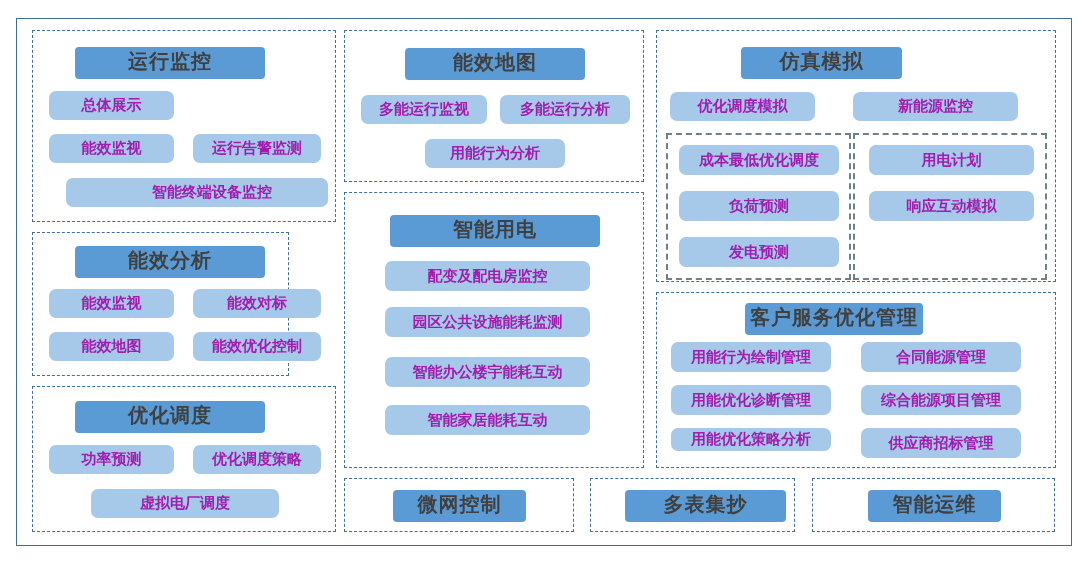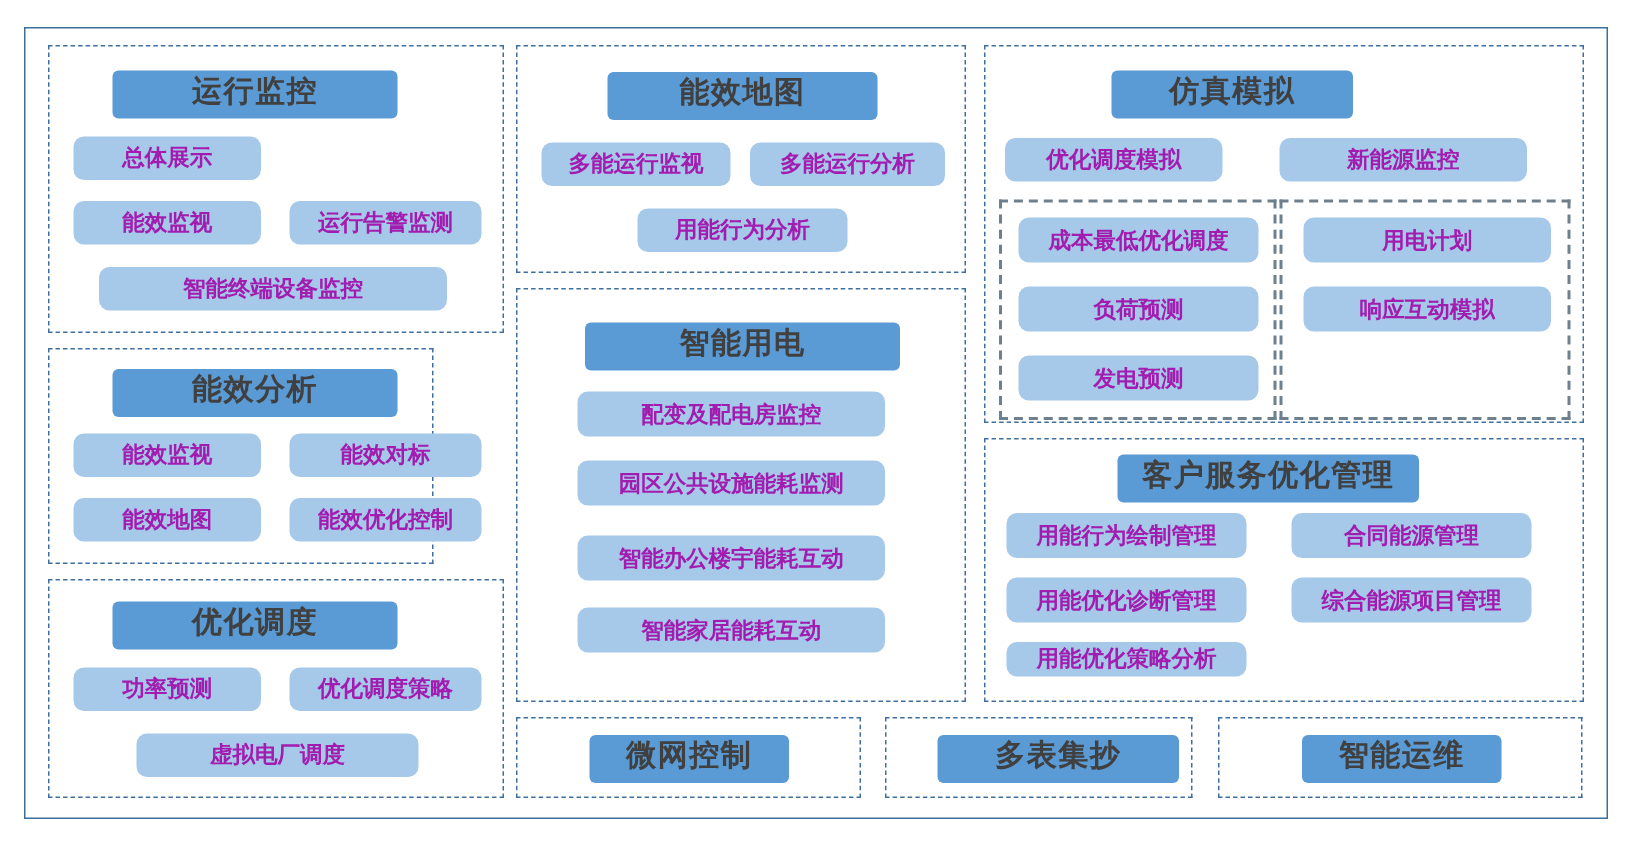--- a/index.html
+++ b/index.html
@@ -72,21 +72,21 @@
 </head>
 <body>
 
 <div id="diagram-frame"></div>
 
 <div class="group" style="left:32px; top:30px; width:304px; height:192px;">
   <div class="hdr" style="left:42px; top:16px; width:190px; height:32px; font-size:20px;">运行监控</div>
   <div class="chip" style="left:16px; top:60px; width:125px; height:29px; font-size:15px;">总体展示</div>
   <div class="chip" style="left:16px; top:103px; width:125px; height:29px; font-size:15px;">能效监视</div>
   <div class="chip" style="left:160px; top:103px; width:128px; height:29px; font-size:15px;">运行告警监测</div>
-  <div class="chip" style="left:33px; top:147px; width:232px; height:29px; font-size:15px;">智能终端设备监控</div>
+  <div class="chip" style="left:33px; top:147px; width:232px; height:29px; font-size:15px;padding-left:30px;">智能终端设备监控</div>
 </div>
 
 <div class="group" style="left:32px; top:232px; width:257px; height:144px;text-align:right;">
   <div class="hdr" style="left:42px; top:13px; width:190px; height:32px; font-size:20px;">能效分析</div>
   <div class="chip" style="left:16px; top:56px; width:125px; height:29px; font-size:15px;">能效监视</div>
   <div class="chip" style="left:160px; top:56px; width:128px; height:29px; font-size:15px;">能效对标</div>
   <div class="chip" style="left:16px; top:99px; width:125px; height:29px; font-size:15px;">能效地图</div>
   <div class="chip" style="left:160px; top:99px; width:128px; height:29px; font-size:15px;">能效优化控制</div>
 </div>
 
@@ -123,26 +123,27 @@
     <div class="chip" style="left:11px; top:102px; width:160px; height:30px; font-size:15px;">发电预测</div>
   </div>
 
   <div class="subgroup" style="left:196px; top:102px; width:194px; height:147px;">
     <div class="chip" style="left:14px; top:10px; width:165px; height:30px; font-size:15px;">用电计划</div>
     <div class="chip" style="left:14px; top:56px; width:165px; height:30px; font-size:15px;">响应互动模拟</div>
   </div>
 </div>
 
 <div class="group" style="left:656px; top:292px; width:400px; height:176px;">
-  <div class="hdr" style="left:88px; top:10px; width:201px; height:32px; font-size:20px;">客户服务优化管理</div>
+  <div class="hdr" style="left:88px; top:10px; width:178px; height:32px; font-size:20px;">客户服务优化管理</div>
   <div class="chip" style="left:14px; top:49px; width:160px; height:30px; font-size:15px;">用能行为绘制管理</div>
   <div class="chip" style="left:204px; top:49px; width:160px; height:30px; font-size:15px;">合同能源管理</div>
   <div class="chip" style="left:14px; top:92px; width:160px; height:30px; font-size:15px;">用能优化诊断管理</div>
   <div class="chip" style="left:204px; top:92px; width:160px; height:30px; font-size:15px;">综合能源项目管理</div>
   <div class="chip" style="left:14px; top:135px; width:160px; height:23px; font-size:15px;">用能优化策略分析</div>
+  <div class="chip" style="left:204px; top:135px; width:160px; height:30px; font-size:15px;">供应商招标管理</div>
 </div>
 
 <div class="group" style="left:344px; top:478px; width:230px; height:54px;">
   <div class="hdr" style="left:48px; top:11px; width:133px; height:32px; font-size:20px;">微网控制</div>
 </div>
 
 <div class="group" style="left:590px; top:478px; width:205px; height:54px;">
   <div class="hdr" style="left:34px; top:11px; width:161px; height:32px; font-size:20px;">多表集抄</div>
 </div>
 

